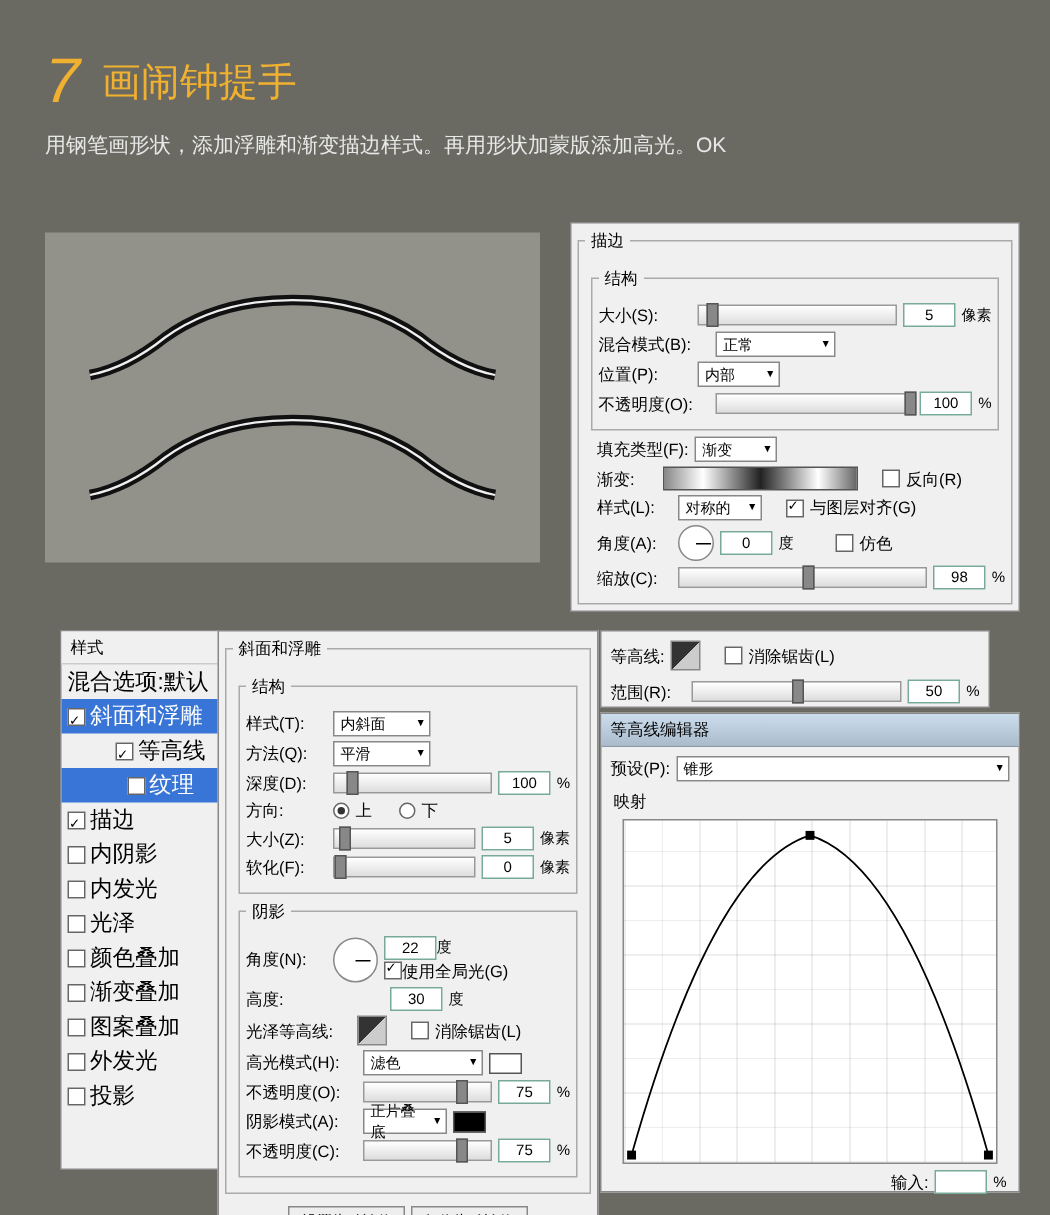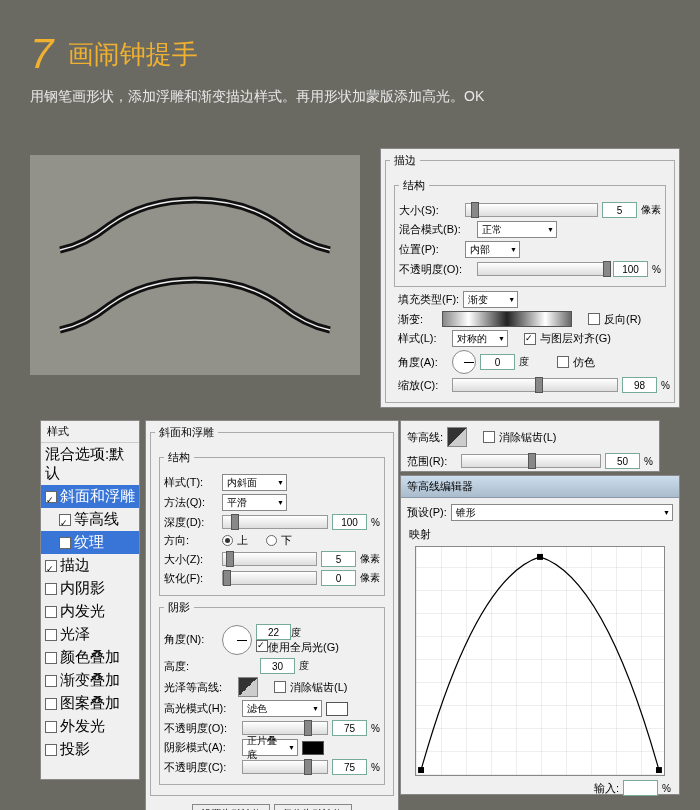--- a/index.html
+++ b/index.html
@@ -27,25 +27,25 @@
 .radio.checked::after { content: ""; position: absolute; left: 2px; top: 2px; width: 5px; height: 5px; border-radius: 50%; background: #333; }
 .gradient-bar { height: 16px; border: 1px solid #555; background: linear-gradient(90deg, #888 0%, #fff 20%, #222 50%, #fff 80%, #666 100%); }
 .color-swatch { width: 22px; height: 14px; border: 1px solid #555; }
 .angle-dial { width: 24px; height: 24px; border: 1px solid #888; border-radius: 50%; background: #fff; display: inline-block; position: relative; }
 .angle-dial::after { content: ""; position: absolute; left: 50%; top: 50%; width: 10px; height: 1px; background: #000; transform-origin: left center; }
 
 
 .stroke-panel { left: 380px; top: 148px; width: 300px; }
 
 
-.styles-panel { left: 40px; top: 420px; width: 100px; height: 360px; }
+.styles-panel { left: 40px; top: 420px; width: 120px; height: 360px; }
 .styles-panel .hdr { background: #f0f0f0; padding: 3px 6px; border-bottom: 1px solid #ccc; }
 .style-item { padding: 2px 4px; display: flex; align-items: center; gap: 3px; font-size: 15px; }
 .style-item.sel { background: #3875d7; color: #fff; }
-.style-item.indent { padding-left: 18px; }
+.style-item.indent { padding-left: 18px; justify-content: center; }
 
 
 .bevel-panel { left: 145px; top: 420px; width: 254px; }
 .bevel-panel .buttons { text-align: center; padding: 4px; }
 .btn { border: 1px solid #888; background: #eee; font-size: 10px; padding: 2px 8px; }
 
 
 .contour-mini { left: 400px; top: 420px; width: 260px; height: 52px; }
 
 

